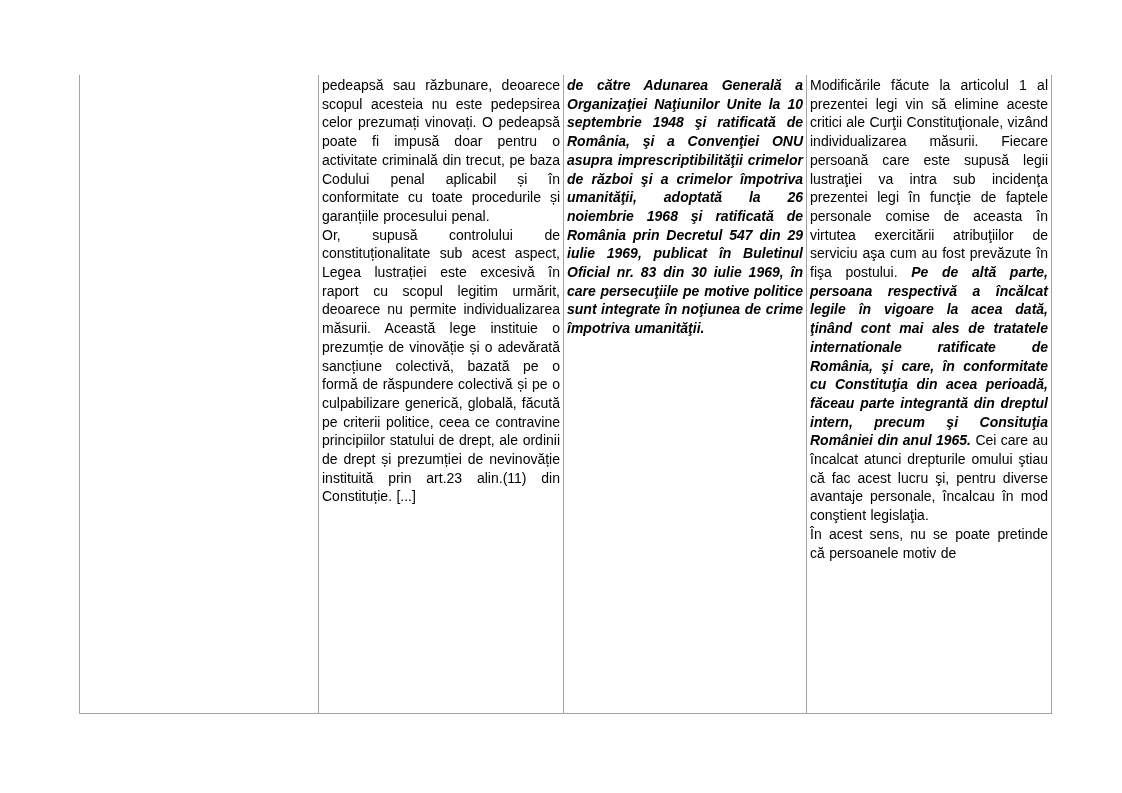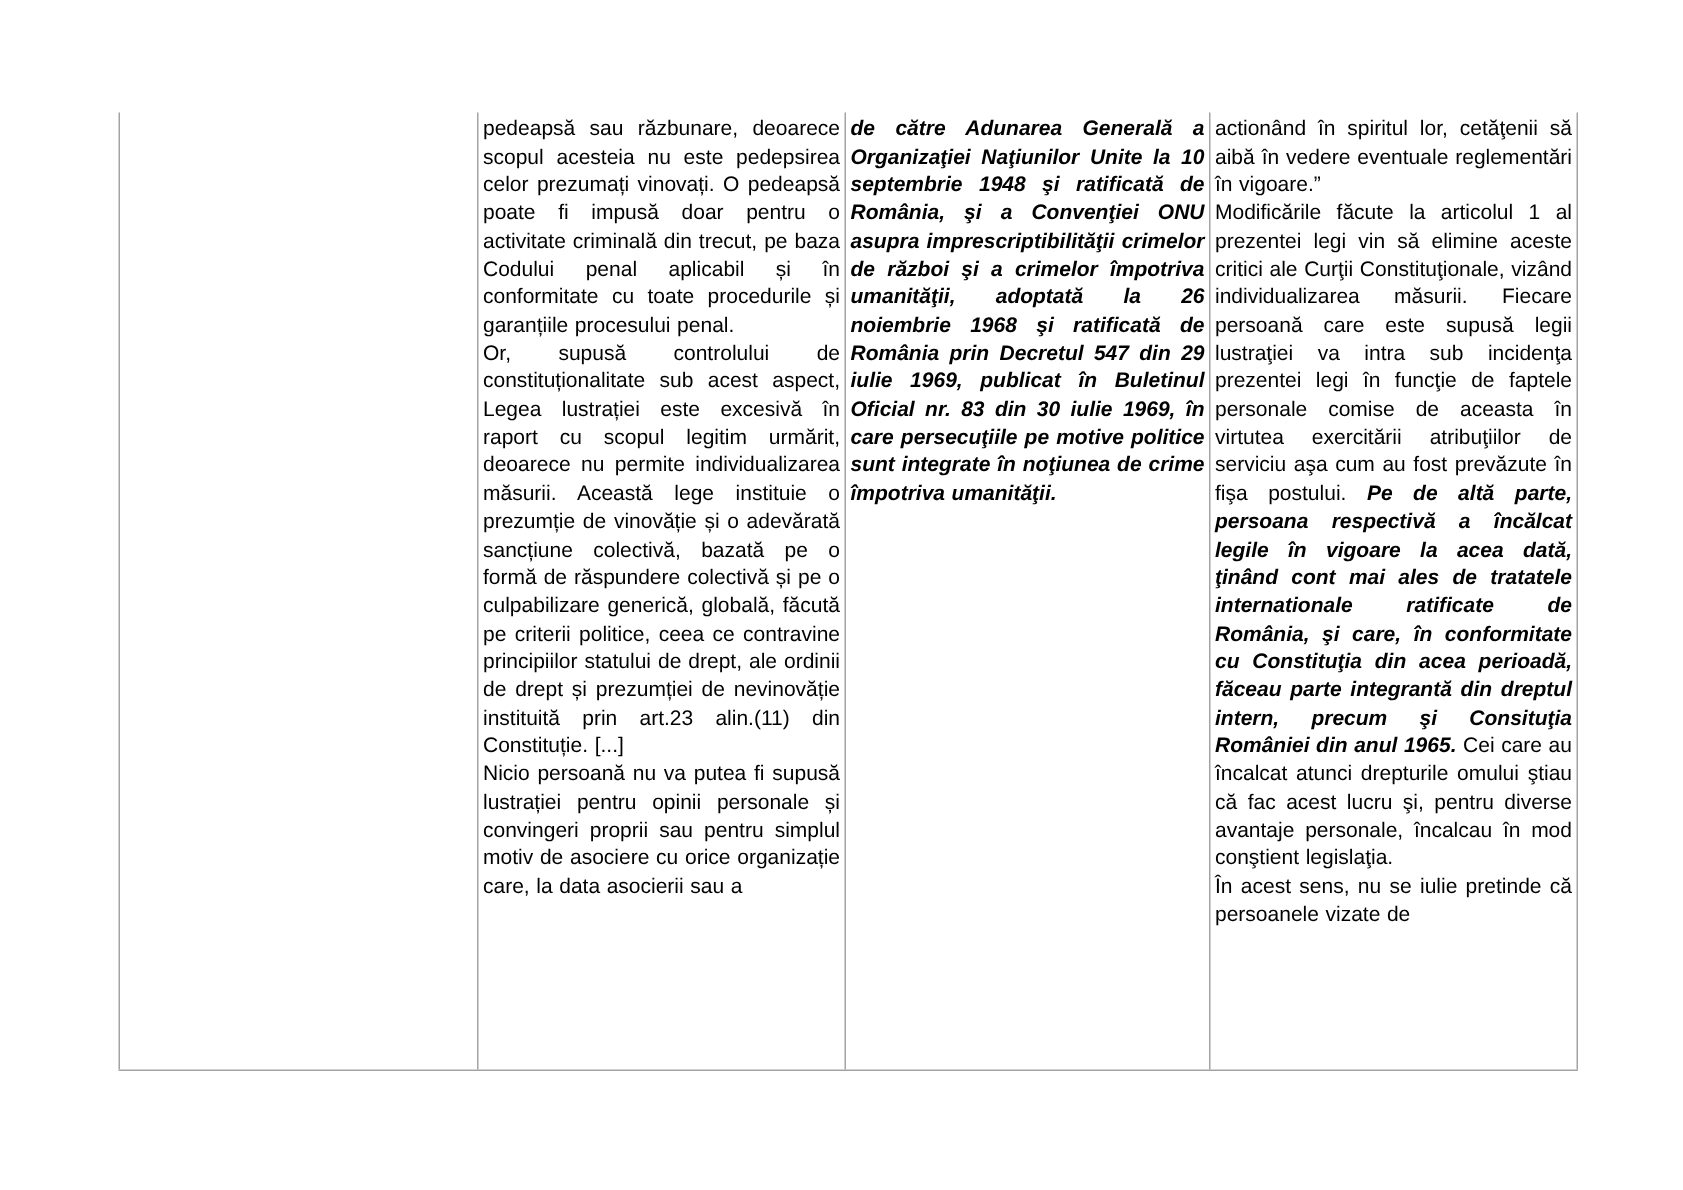--- a/index.html
+++ b/index.html
@@ -42,23 +42,21 @@
   .bold{font-weight:bold;font-style:italic;}
 </style>
 </head>
 <body style="--border-color: #a3a3a3; --text-color: #000000; background: rgb(255, 255, 255);">
 
 <div class="doc-table">
   <div class="cell cell-0"></div>
   <div class="cell cell-1">
       <p class="para"><span class="">pedeapsă sau răzbunare, deoarece scopul acesteia nu este pedepsirea celor prezumați vinovați. O pedeapsă poate fi impusă doar pentru o activitate criminală din trecut, pe baza Codului penal aplicabil și în conformitate cu toate procedurile și garanțiile procesului penal.</span></p>
       <p class="para"><span class="">Or, supusă controlului de constituționalitate sub acest aspect, Legea lustrației este excesivă în raport cu scopul legitim urmărit, deoarece nu permite individualizarea măsurii. Această lege instituie o prezumție de vinovăție și o adevărată sancțiune colectivă, bazată pe o formă de răspundere colectivă și pe o culpabilizare generică, globală, făcută pe criterii politice, ceea ce contravine principiilor statului de drept, ale ordinii de drept și prezumției de nevinovăție instituită prin art.23 alin.(11) din Constituție. [...]</span></p>
-      <p class="para"><span class="">Nicio persoană nu va putea fi supusă lustrației pentru opinii personale și convingeri proprii sau pentru simplul motiv de asociere cu orice organizație care, la data asocierii sau a</span></p>
     </div>
   <div class="cell cell-2">
       <p class="para"><span class="bold">de către Adunarea Generală a Organizaţiei Naţiunilor Unite la 10 septembrie 1948 şi ratificată de România, şi a Convenţiei ONU asupra imprescriptibilităţii crimelor de război şi a crimelor împotriva umanităţii, adoptată la 26 noiembrie 1968 şi ratificată de România prin Decretul 547 din 29 iulie 1969, publicat în Buletinul Oficial nr. 83 din 30 iulie 1969, în care persecuţiile pe motive politice sunt integrate în noţiunea de crime împotriva umanităţii.</span></p>
     </div>
   <div class="cell cell-3">
-      <p class="para"><span class="">actionând în spiritul lor, cetăţenii să aibă în vedere eventuale reglementări în vigoare.”</span></p>
       <p class="para"><span class="">Modificările făcute la articolul 1 al prezentei legi vin să elimine aceste critici ale Curţii Constituţionale, vizând individualizarea măsurii. Fiecare persoană care este supusă legii lustraţiei va intra sub incidenţa prezentei legi în funcţie de faptele personale comise de aceasta în virtutea exercitării atribuţiilor de serviciu aşa cum au fost prevăzute în fişa postului. </span><span class="bold">Pe de altă parte, persoana respectivă a încălcat legile în vigoare la acea dată, ţinând cont mai ales de tratatele internationale ratificate de România, şi care, în conformitate cu Constituţia din acea perioadă, făceau parte integrantă din dreptul intern, precum şi Consituţia României din anul 1965. </span><span class="">Cei care au încalcat atunci drepturile omului ştiau că fac acest lucru şi, pentru diverse avantaje personale, încalcau în mod conştient legislaţia.</span></p>
-      <p class="para"><span class="">În acest sens, nu se iulie pretinde că persoanele vizate de</span></p>
+      <p class="para"><span class="">În acest sens, nu se poate pretinde că persoanele motiv de</span></p>
     </div>
 </div>
 
 </body></html>

